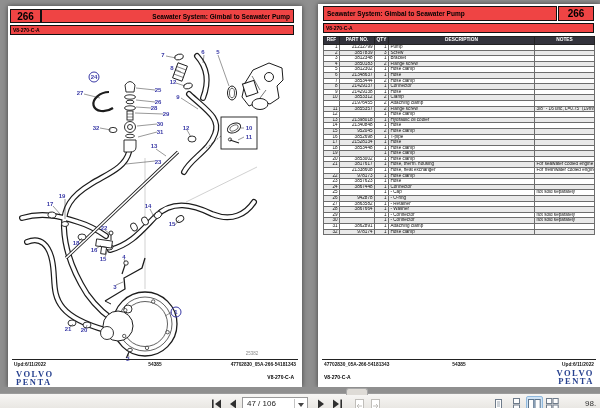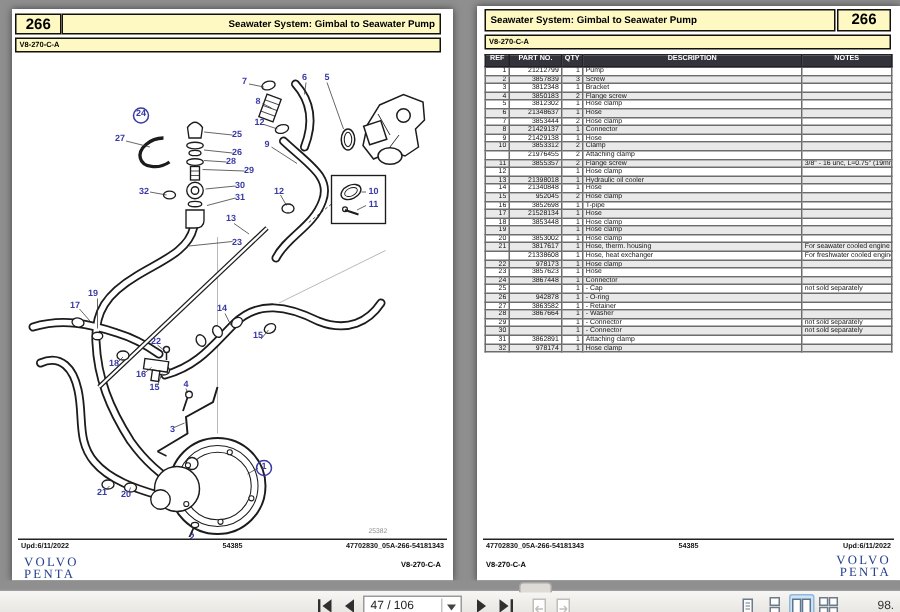--- a/index.html
+++ b/index.html
@@ -4,42 +4,42 @@
 <style>
   html,body{margin:0;padding:0;width:600px;height:408px;overflow:hidden;
     font-family:"Liberation Sans",sans-serif;background:#8f8f8f;}
   .viewer{position:relative;width:600px;height:408px;}
   .doc-area{position:absolute;left:0;top:0;width:600px;height:387px;background:#8f8f8f;overflow:hidden;}
   .page{position:absolute;background:#fff;box-shadow:0 0 5px rgba(0,0,0,.55);}
   .page-left{left:8px;top:6px;width:294px;height:381px;}
   .page-right{left:318px;top:4px;width:282px;height:383px;}
 
   
-  .hd-box{position:absolute;border:1px solid #111;box-sizing:border-box;background:#fef9c3;}
+  .hd-box{position:absolute;border:1px solid #111;box-sizing:border-box;background:#ef4444;}
   .pg-num{font-weight:bold;font-size:10px;text-align:center;line-height:13px;}
   .hd-title{font-weight:bold;font-size:6.5px;line-height:13px;white-space:nowrap;overflow:hidden;}
   .model-box{font-weight:bold;font-size:5px;line-height:8px;padding-left:2px;}
 
   
   .diagram{position:absolute;left:0;top:30px;width:294px;height:322px;}
   .diagram svg{position:absolute;left:0;top:0;}
   .callout{position:absolute;transform:translate(-50%,-50%);color:#3a3aa6;
     font-size:6px;font-weight:bold;line-height:6px;white-space:nowrap;}
   .callout.circ{border:1px solid #3a3aa6;border-radius:50%;width:9px;height:9px;
     line-height:9px;text-align:center;}
   .drawing-num{position:absolute;left:214px;top:345px;width:60px;text-align:center;
     font-size:4.5px;color:#8a8a8a;}
 
   
   .foot-rule{position:absolute;left:4px;right:4px;border-top:1px solid #222;}
   .foot-row{position:absolute;left:6px;right:6px;font-size:4.8px;font-weight:bold;color:#111;}
   .foot-row .fl{position:absolute;left:0;}
   .foot-row .fc{position:absolute;left:0;right:0;text-align:center;}
   .foot-row .fr{position:absolute;right:0;}
-  .brand{position:absolute;font-family:"Liberation Serif",serif;font-weight:normal;
+  .brand{position:absolute;font-family:"Liberation Serif",serif;font-weight:bold;
     color:#27418f;font-size:8.5px;line-height:7.5px;letter-spacing:1.5px;}
   .foot-model{position:absolute;font-size:5px;font-weight:bold;}
 
   
   .parts{position:absolute;left:5px;top:32px;width:271px;border-collapse:collapse;
     table-layout:fixed;font-size:4.6px;color:#111;}
   .parts th{background:#33333c;color:#fff;font-size:4.8px;font-weight:bold;
     height:7px;border:1px solid #222;padding:0;text-align:center;line-height:1;}
   .parts td{height:4px;line-height:1;padding:0 1.5px;border:1px solid #6d6d6d;
     white-space:nowrap;overflow:hidden;}

